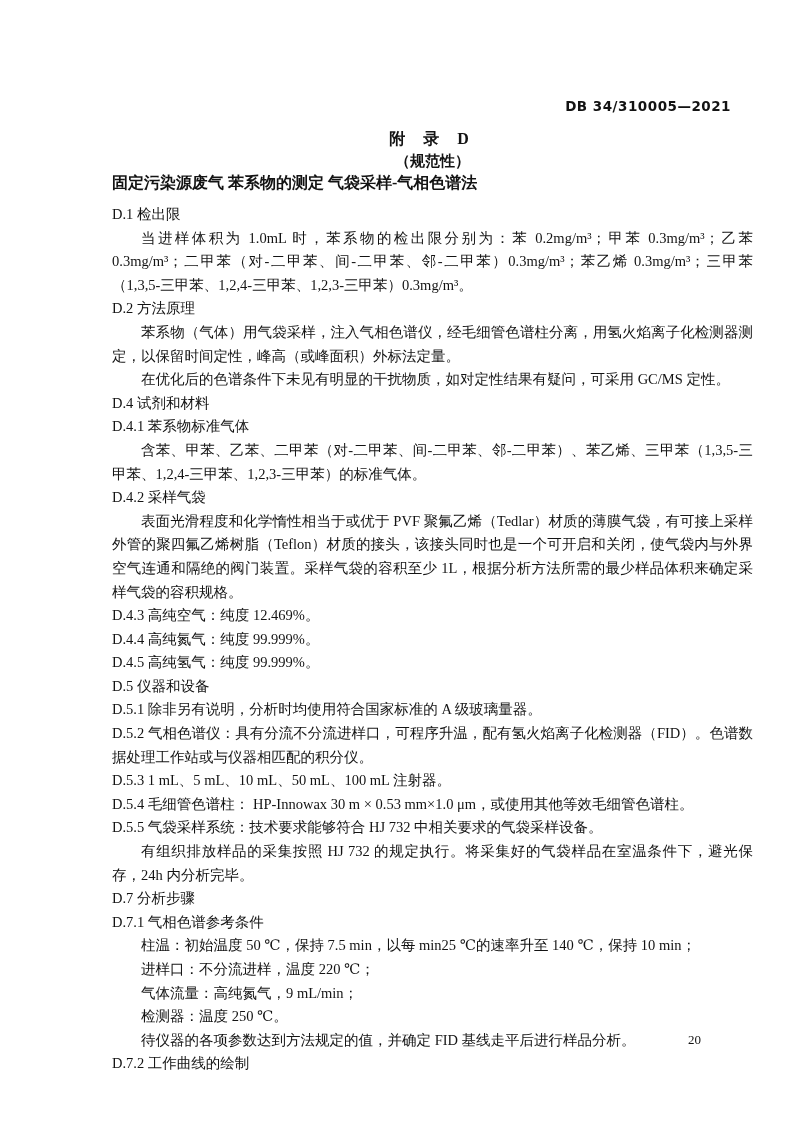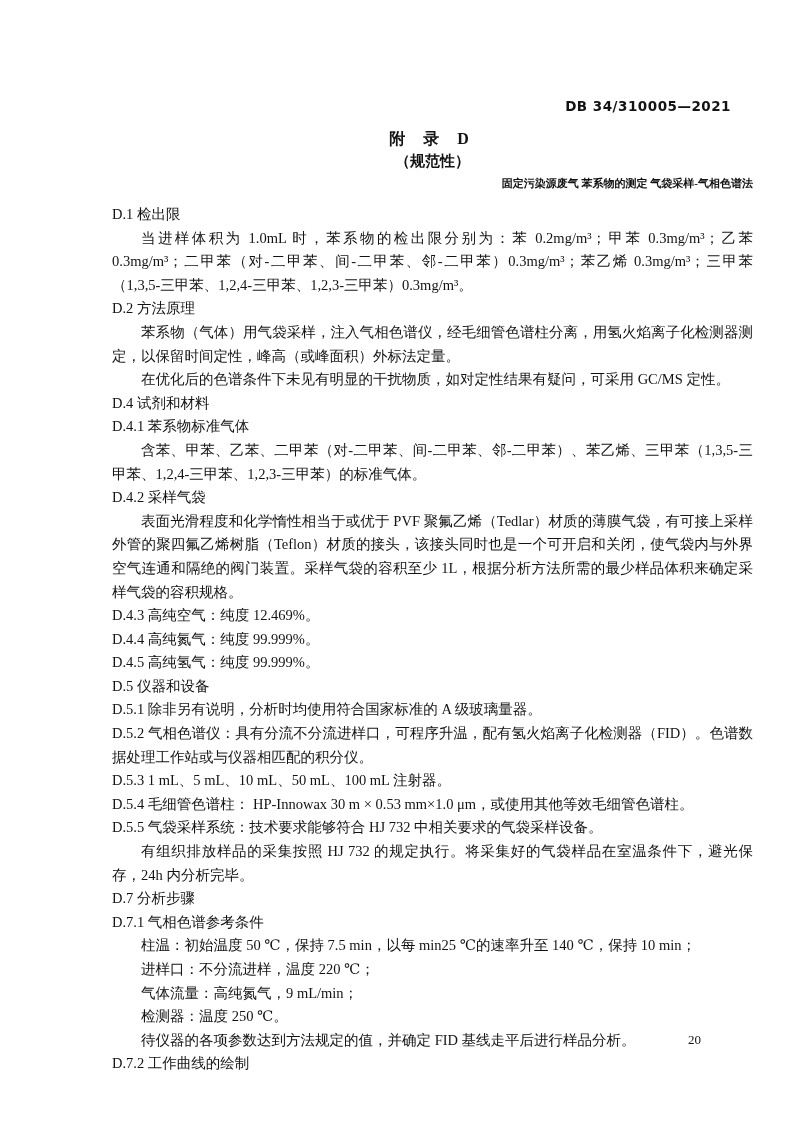--- a/index.html
+++ b/index.html
@@ -43,23 +43,23 @@
     letter-spacing: 7px;
     line-height: 22px;
   }
   .t2 {
     text-align: center;
     font-weight: 700;
     font-size: 15px;
     line-height: 22px;
   }
   .t3 {
-    text-align: right;
+    text-align: left;
     font-weight: 700;
-    font-size: 11px;
+    font-size: 16px;
     line-height: 22px;
     margin-bottom: 9px;
   }
   .h {
     font-weight: 400;
   }
   .s {
     font-weight: 400;
   }
   .p {

